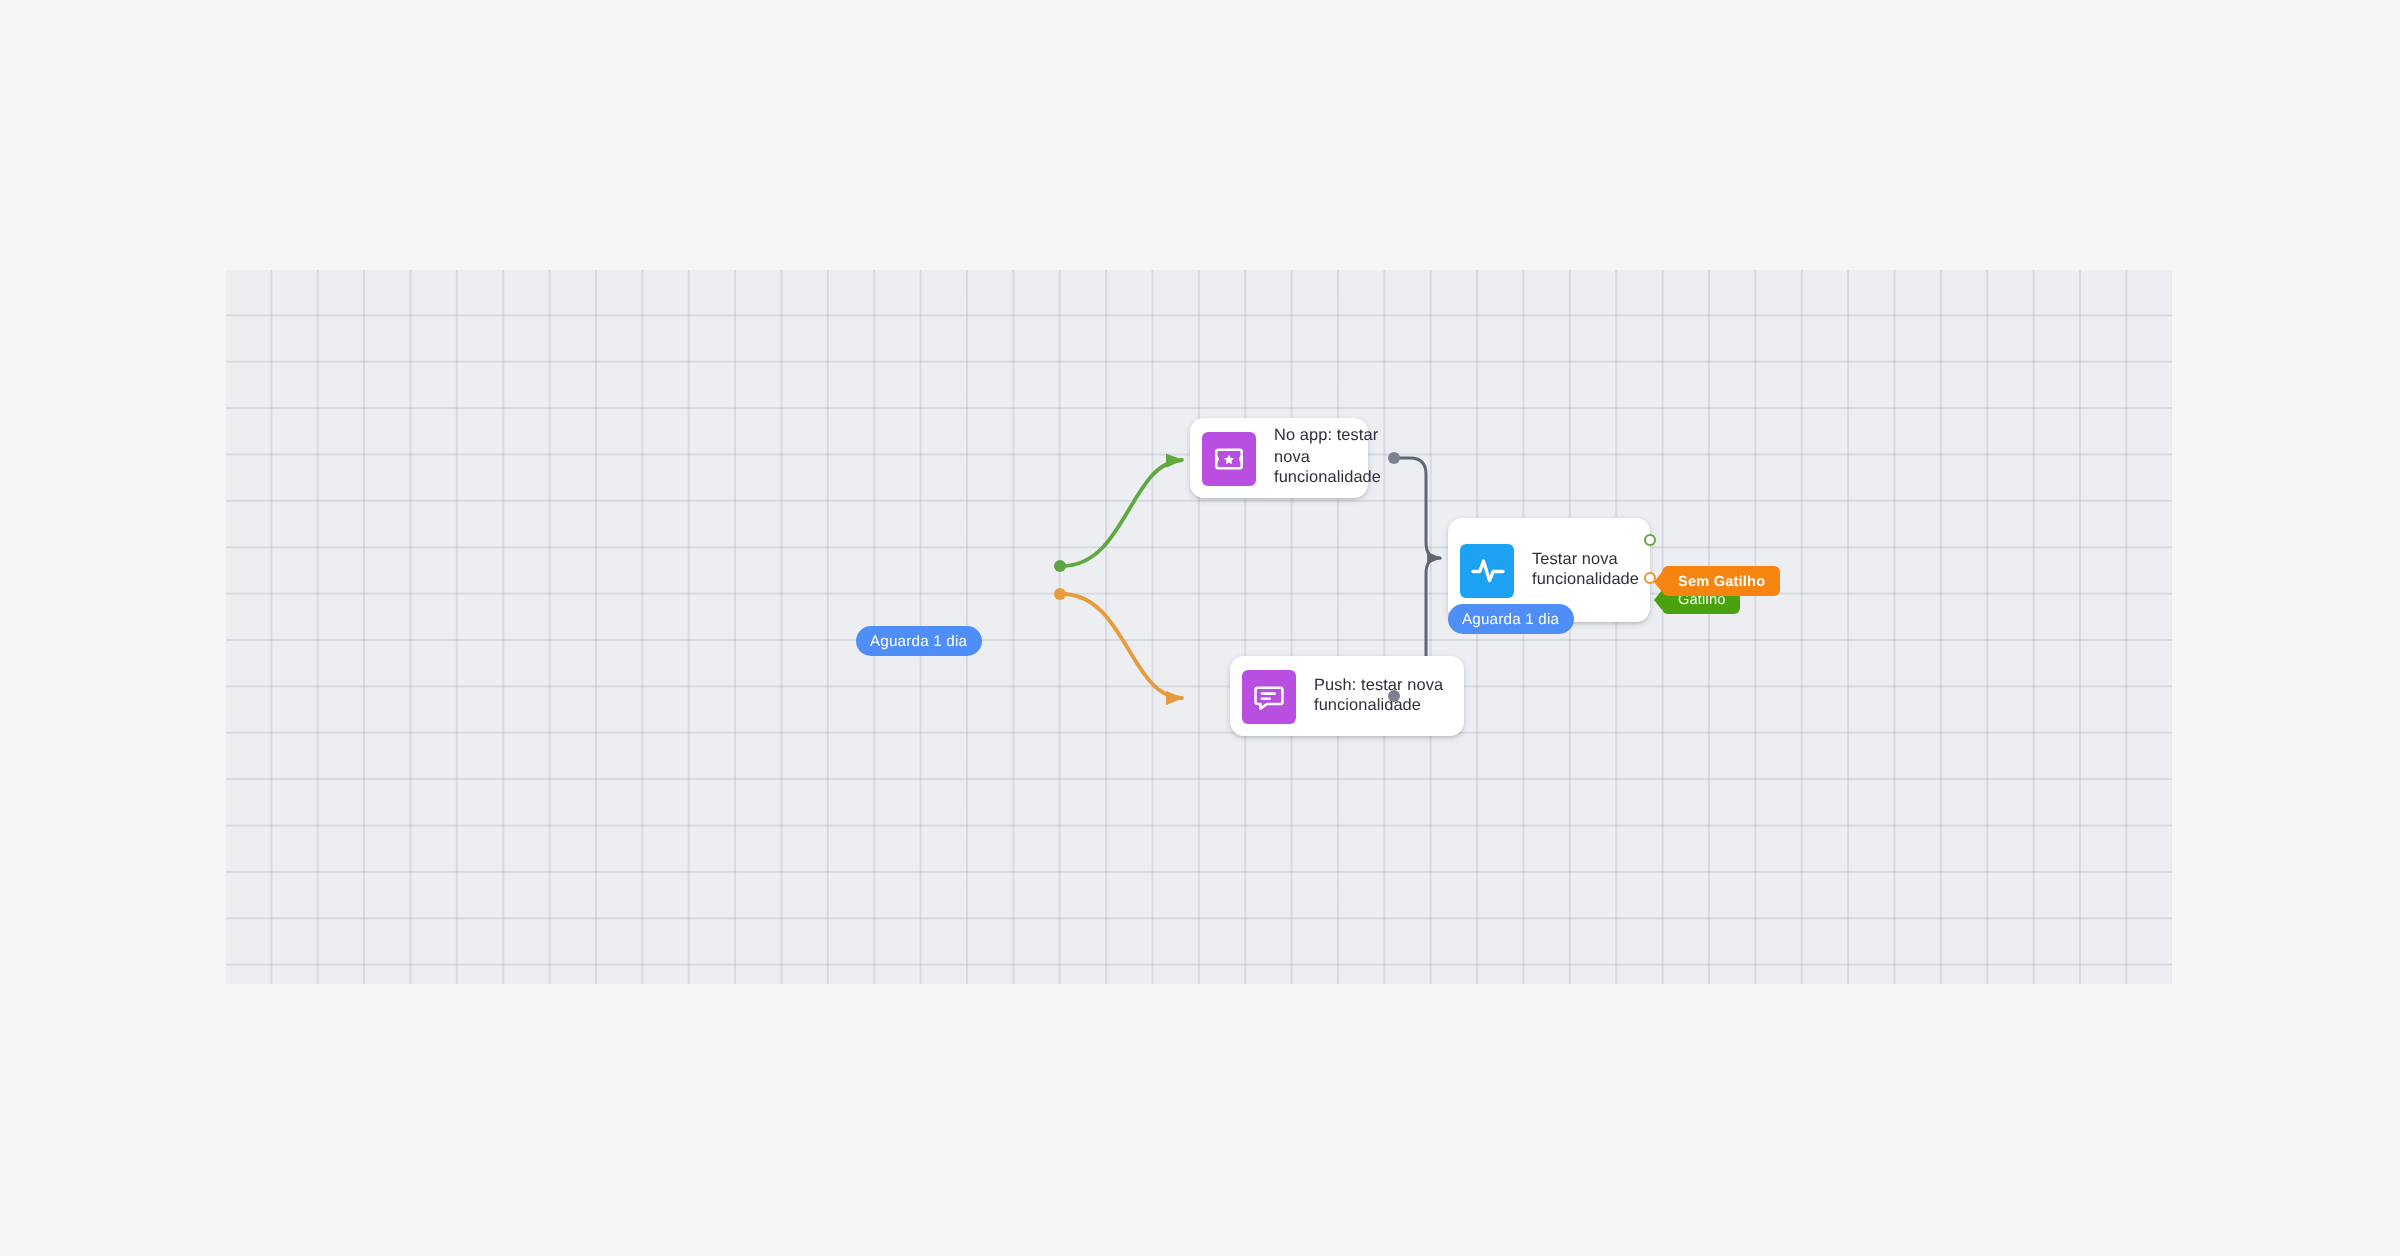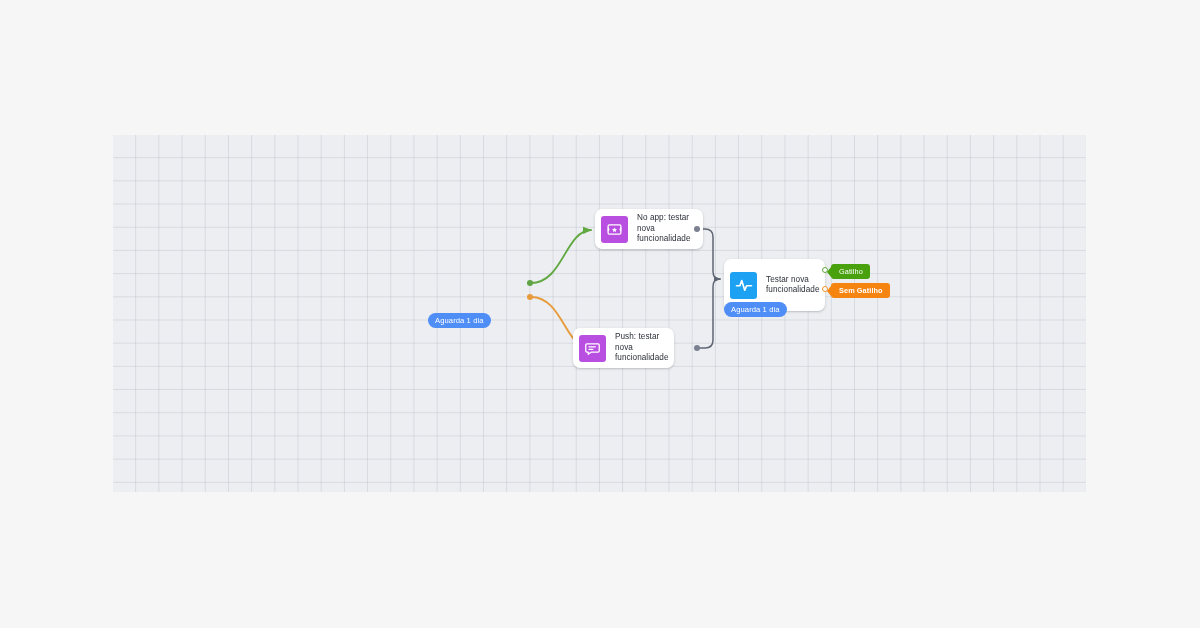--- a/index.html
+++ b/index.html
@@ -49,22 +49,22 @@
     font-size:8.2px;
     line-height:10.4px;
     color:#2b2f38;
     margin-left:9px;
     letter-spacing:.05px;
     white-space:pre-line;
   }
 
   
   #node-open      {left:315px; top:135px; width:101px; height:40px;}
-  #node-inapp     {left:482px; top:74px;  width:108px; height:40px;}
-  #node-push      {left:460px; top:193px; width:101px; height:40px;}
+  #node-inapp     {left:482px; top:74px;  width:89px; height:40px;}
+  #node-push      {left:502px; top:193px; width:117px; height:40px;}
   #node-test      {left:611px; top:124px; width:101px; height:52px;}
 
   
   .port{
     position:absolute;
     width:6px;height:6px;border-radius:50%;
     box-sizing:border-box;
   }
   .port.green {background:#5fa344;}
   .port.orange{background:#e89b3c;}
@@ -100,21 +100,21 @@
   }
   .tag::before{
     content:"";
     position:absolute;
     left:-4px; top:50%;
     transform:translateY(-50%);
     border-style:solid;
     border-width:5px 4px 5px 0;
     border-color:transparent currentColor transparent transparent;
   }
-  .tag.green {background:#49a10d; color:#ffffff;}
+  .tag.green {background:#49a10d; color:#ffffff;margin-top:28px;}
   .tag.green::before{border-right-color:#49a10d;}
   .tag.orange{background:#f58410; color:#ffffff;}
   .tag.orange::before{border-right-color:#f58410;}
   #tag-gatilho     {left:718px; top:129px;}
   #tag-sem-gatilho {left:718px; top:148px;font-weight:bold;}
 </style>
 </head>
 <body>
 
 <div id="stage">

